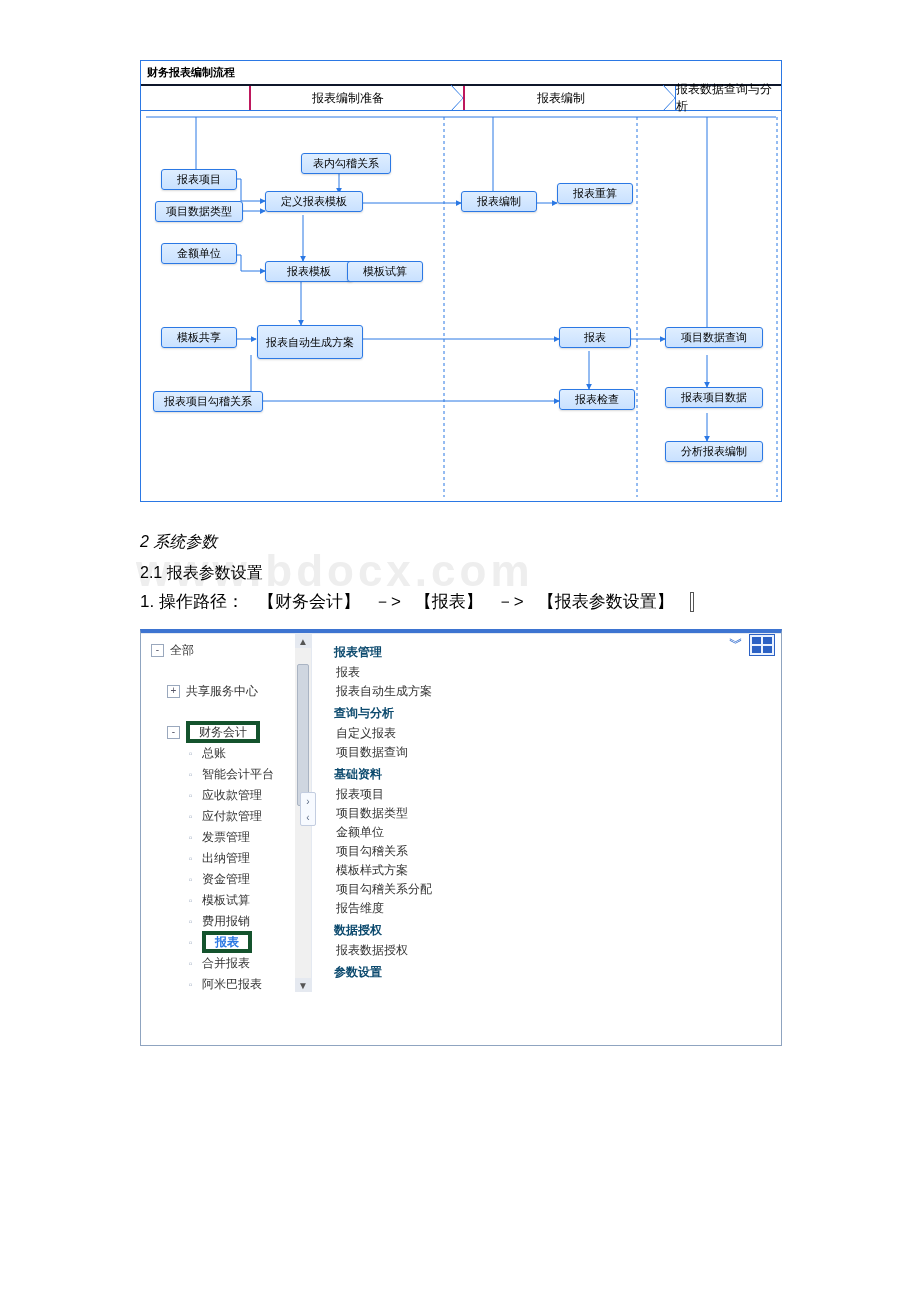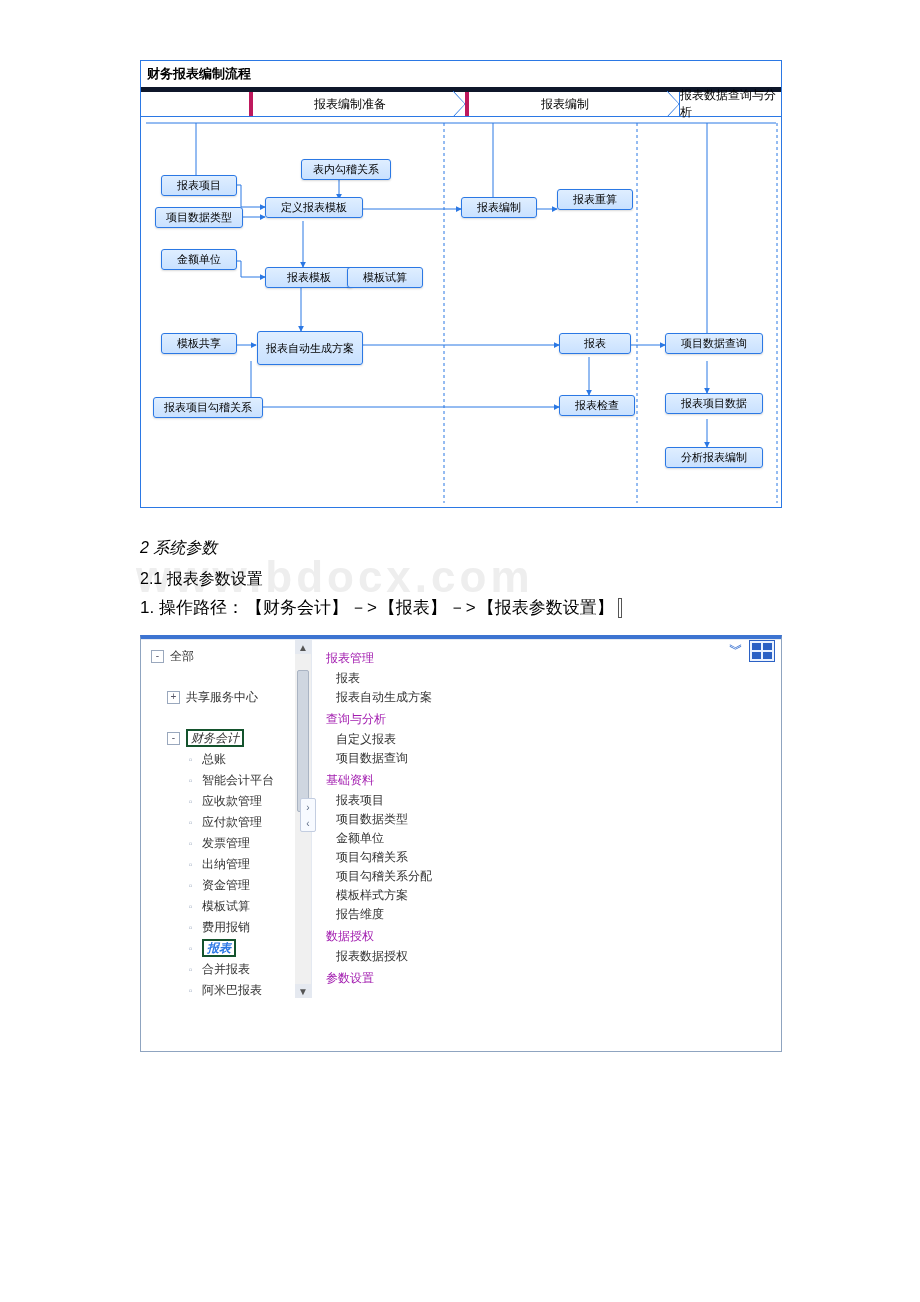--- a/index.html
+++ b/index.html
@@ -1,42 +1,42 @@
 <!DOCTYPE html>
 <html><head>
 <meta charset="utf-8">
 <style>
   body { font-family: "Microsoft YaHei", "SimSun", Arial, sans-serif; font-size: 12px; background: #fff; margin: 0; padding: 60px 140px; }
   .diagram-container { border: 1px solid #2b78e4; width: 640px; position: relative; margin-bottom: 30px; }
-  .diagram-title-bar { background: #fff; border-bottom: 5px solid #0f172a; padding: 4px 6px; font-size: 13px; font-weight: bold; }
+  .diagram-title-bar { background: #fff; border-bottom: 2px solid #0f172a; padding: 4px 6px; font-size: 11px; font-weight: bold; }
   .lane-headers { display:flex; border-bottom:1px solid #2b78e4; height:24px; }
   .lane-h { display:flex; align-items:center; justify-content:center; font-size:12px; background:#fff; }
   .lane-h.sep { border-left:1px solid #2b78e4; }
-  .lane-h.arrow { position:relative; padding-right:18px; border-left:4px solid #be185d; }
+  .lane-h.arrow { position:relative; padding-right:18px; border-left:2px solid #be185d; }
   .lane-h.arrow::after{
     content:''; position:absolute; right:0; top:0; height:100%; width:12px;
     background:#fff;
     clip-path: polygon(0 0, 100% 50%, 0 100%);
     border-right:1px solid #2b78e4;
   }
   .lane-h .chev{position:absolute;right:-1px;top:-1px;height:26px;width:14px;}
   .lane-h .chev svg{height:26px;width:14px;display:block;}
   .flow-body { position: relative; height: 390px; }
   .flow-body svg.connectors { position: absolute; inset: 0; }
   .fbox {
     position: absolute; border: 1px solid #2b78e4;
     background: linear-gradient(#dfeeff,#c9e1ff);
     border-radius: 3px; box-shadow: 0 1px 2px rgba(0,0,0,.15);
     font-size: 11px; display:flex; align-items:center; justify-content:center;
     padding:2px 6px;
   }
 
   .doc-text { font-size: 16px; margin: 8px 0; font-style: italic; }
   .heading2 { font-size: 16px; margin: 10px 0 6px 0; }
-  .path-line { font-size: 17px; display:flex; flex-wrap:wrap; align-items:center; gap:2px; margin-bottom:16px;}
+  .path-line { font-size: 17px; display:flex; flex-wrap:wrap; align-items:center; gap:14px; margin-bottom:16px;}
   .cursor { border: 1px solid #555; height:18px; width:2px; display:inline-block; margin-left:2px;}
   .path-line .bracket { font-weight: 500; }
   .watermark { position:absolute; font-size:44px; color:#eee; font-weight:bold; letter-spacing:4px; pointer-events:none; user-select:none; margin-top:-44px; margin-left:-4px; z-index:-1;}
 
   .app-panel { border:1px solid #8fa4c0; border-top:4px solid #3d74d1; width:640px; height:412px; position:relative; background:#fff; }
   .ribbon-collapse { position:absolute; top:2px; right:38px; color:#3d74d1; font-size:14px; }
   .ribbon-grid { position:absolute; top:1px; right:6px; width:20px; height:16px; border:1px solid #2b61c4; background:#eaf2ff;
      display:grid; grid-template-columns:1fr 1fr; grid-template-rows:1fr 1fr; gap:2px; padding:2px;}
   .ribbon-grid span{background:#2b61c4;}
   .all-func { padding:10px 14px 8px 14px; color:#666; font-size:12px; }
@@ -46,25 +46,25 @@
   .scroll-thumb-v { position:absolute; left:2px; right:2px; top:30px; height:140px; background:#cfd6e0; border:1px solid #aab4c3; border-radius:2px;}
   .scroll-btn { position:absolute; left:0; right:0; height:14px; background:#e5e9f0; display:flex;align-items:center;justify-content:center; color:#555; font-size:10px;}
   .scroll-btn.top{top:0;} .scroll-btn.bot{bottom:0;}
   .tree {list-style:none; margin:0; padding:0; font-size:12px; color:#333;}
   .tree li { padding:2px 0 2px 0; white-space:nowrap;}
   .tree .lvl1 { padding-left:0;}
   .tree .lvl2 { padding-left:16px;margin-top:20px;}
   .tree .lvl3 { padding-left:34px;}
   .tree .exp { display:inline-block; width:11px; height:11px; border:1px solid #9aa8bd; line-height:9px; text-align:center; font-size:10px; margin-right:6px; color:#556; vertical-align:middle; background:#fff;}
   .tree .bullet{display:inline-block;width:11px;text-align:center;margin-right:6px;color:#9aa8bd;font-size:10px;vertical-align:middle;}
-  .hl-red { border:2px solid #14532d; padding:0 3px;font-style:italic; }
+  .hl-red { border:4px solid #14532d; padding:0 9px; }
   .node-link{color:#2b78e4; font-weight:bold;}
   .split-handle{position:absolute; left:159px; top:158px; width:14px; height:32px; border:1px solid #c3cde0; background:#f7faff; border-radius:2px; display:flex;flex-direction:column;align-items:center;justify-content:space-around; font-size:10px; color:#5b6b85; z-index:5;}
   .content-pane { flex:1; padding:6px 10px; overflow:hidden;}
-  .content-pane .group-title{color:#a21caf; font-weight:normal; margin:4px 0 2px 4px;}
+  .content-pane .group-title{color:#0c4a6e; font-weight:bold; margin:4px 0 2px 12px;}
   .content-pane .leaf{padding:1px 0 1px 14px; color:#333;}
   .content-pane .leaf .plus{color:#7fa8d8; margin-left:36px;}
 </style>
 </head>
 <body>
 
 <div class="diagram-container">
   <div class="diagram-title-bar">财务报表编制流程</div>
   <div class="lane-headers">
     <div class="lane-h" style="width:108px;"></div>
@@ -220,21 +220,21 @@
         <div class="leaf"><span>报表</span></div>
         <div class="leaf"><span>报表自动生成方案</span></div>
         <div class="group-title">查询与分析</div>
         <div class="leaf"><span>自定义报表</span></div>
         <div class="leaf"><span>项目数据查询</span></div>
         <div class="group-title">基础资料</div>
         <div class="leaf"><span>报表项目</span></div>
         <div class="leaf"><span>项目数据类型</span></div>
         <div class="leaf"><span>金额单位</span></div>
         <div class="leaf"><span>项目勾稽关系</span></div>
+        <div class="leaf"><span>模板样式方案</span></div>
         <div class="leaf"><span>项目勾稽关系分配</span></div>
-        <div class="leaf"><span>模板样式方案</span></div>
         <div class="leaf"><span>报告维度</span></div>
         <div class="group-title">数据授权</div>
         <div class="leaf"><span>报表数据授权</span></div>
         <div class="group-title">参数设置</div>
       </div>
   </div>
 </div>
 
 </body></html>

